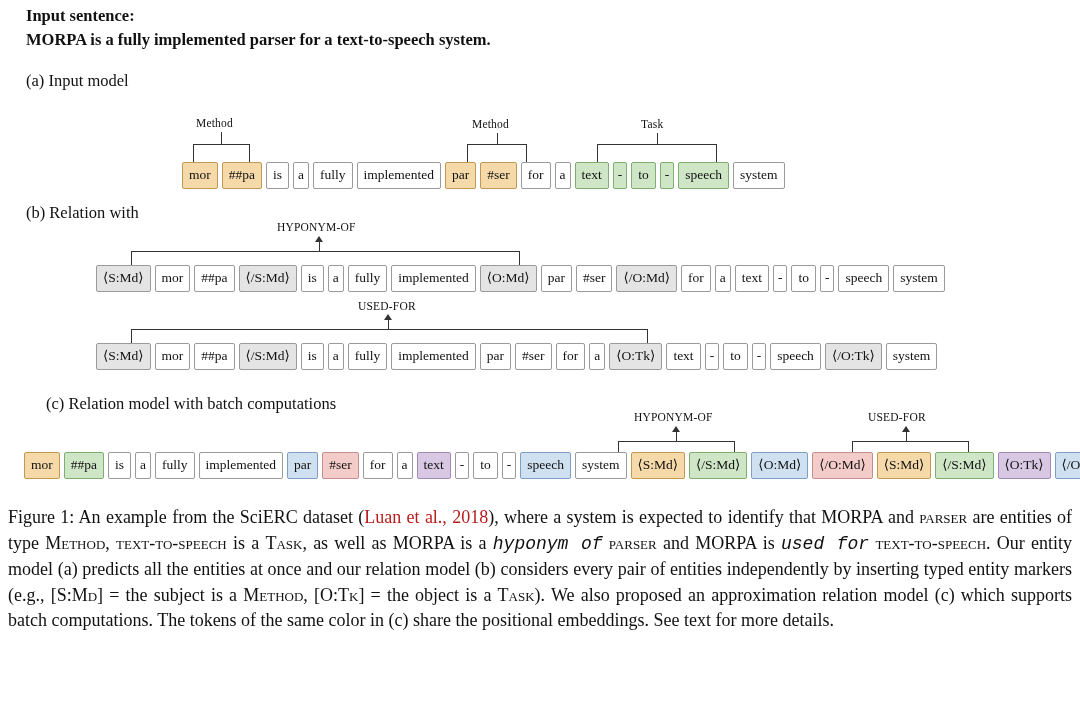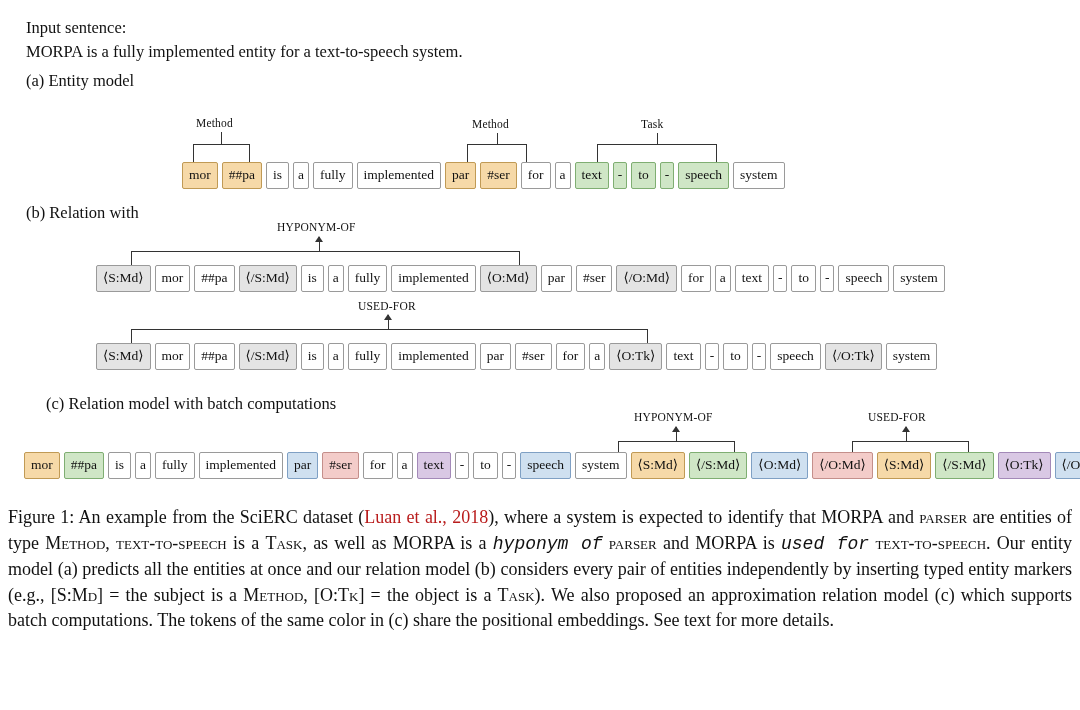--- a/index.html
+++ b/index.html
@@ -17,23 +17,24 @@
   }
   .page {
     position: relative;
     width: 1080px;
     height: 710px;
     padding: 0;
   }
   .intro {
     position: absolute;
     left: 26px;
-    top: 16px;
+    top: 4px;
     font-size: 16.5px;
     line-height: 1.45;
+    font-weight: bold;
   }
   .intro div { white-space: nowrap; }
 
   .section-label {
     position: absolute;
     font-size: 16.5px;
   }
 
   
   .row {
@@ -105,24 +106,24 @@
   .sc { font-variant: small-caps; }
   .it { font-style: italic; font-family: Liberation Mono, monospace; }
 </style>
 </head>
 <body>
 
 <div class="page">
 
   <div class="intro">
     <div>Input sentence:</div>
-    <div>MORPA is a fully implemented entity for a text-to-speech system.</div>
+    <div>MORPA is a fully implemented parser for a text-to-speech system.</div>
   </div>
 
-  <div class="section-label" style="left:26px; top:71px;">(a) Entity model</div>
+  <div class="section-label" style="left:26px; top:71px;">(a) Input model</div>
 
   <div class="ann" style="left:196px; top:117px;">Method</div>
   <div class="stem" style="left:221px; top:132px; height:12px;"></div>
   <div class="bracket" style="left:193px; top:144px; width:57px; height:18px; border-bottom:none;"></div>
 
   <div class="ann" style="left:472px; top:118px;">Method</div>
   <div class="stem" style="left:497px; top:133px; height:11px;"></div>
   <div class="bracket" style="left:467px; top:144px; width:60px; height:18px; border-bottom:none;"></div>
 
   <div class="ann" style="left:641px; top:118px;">Task</div>

